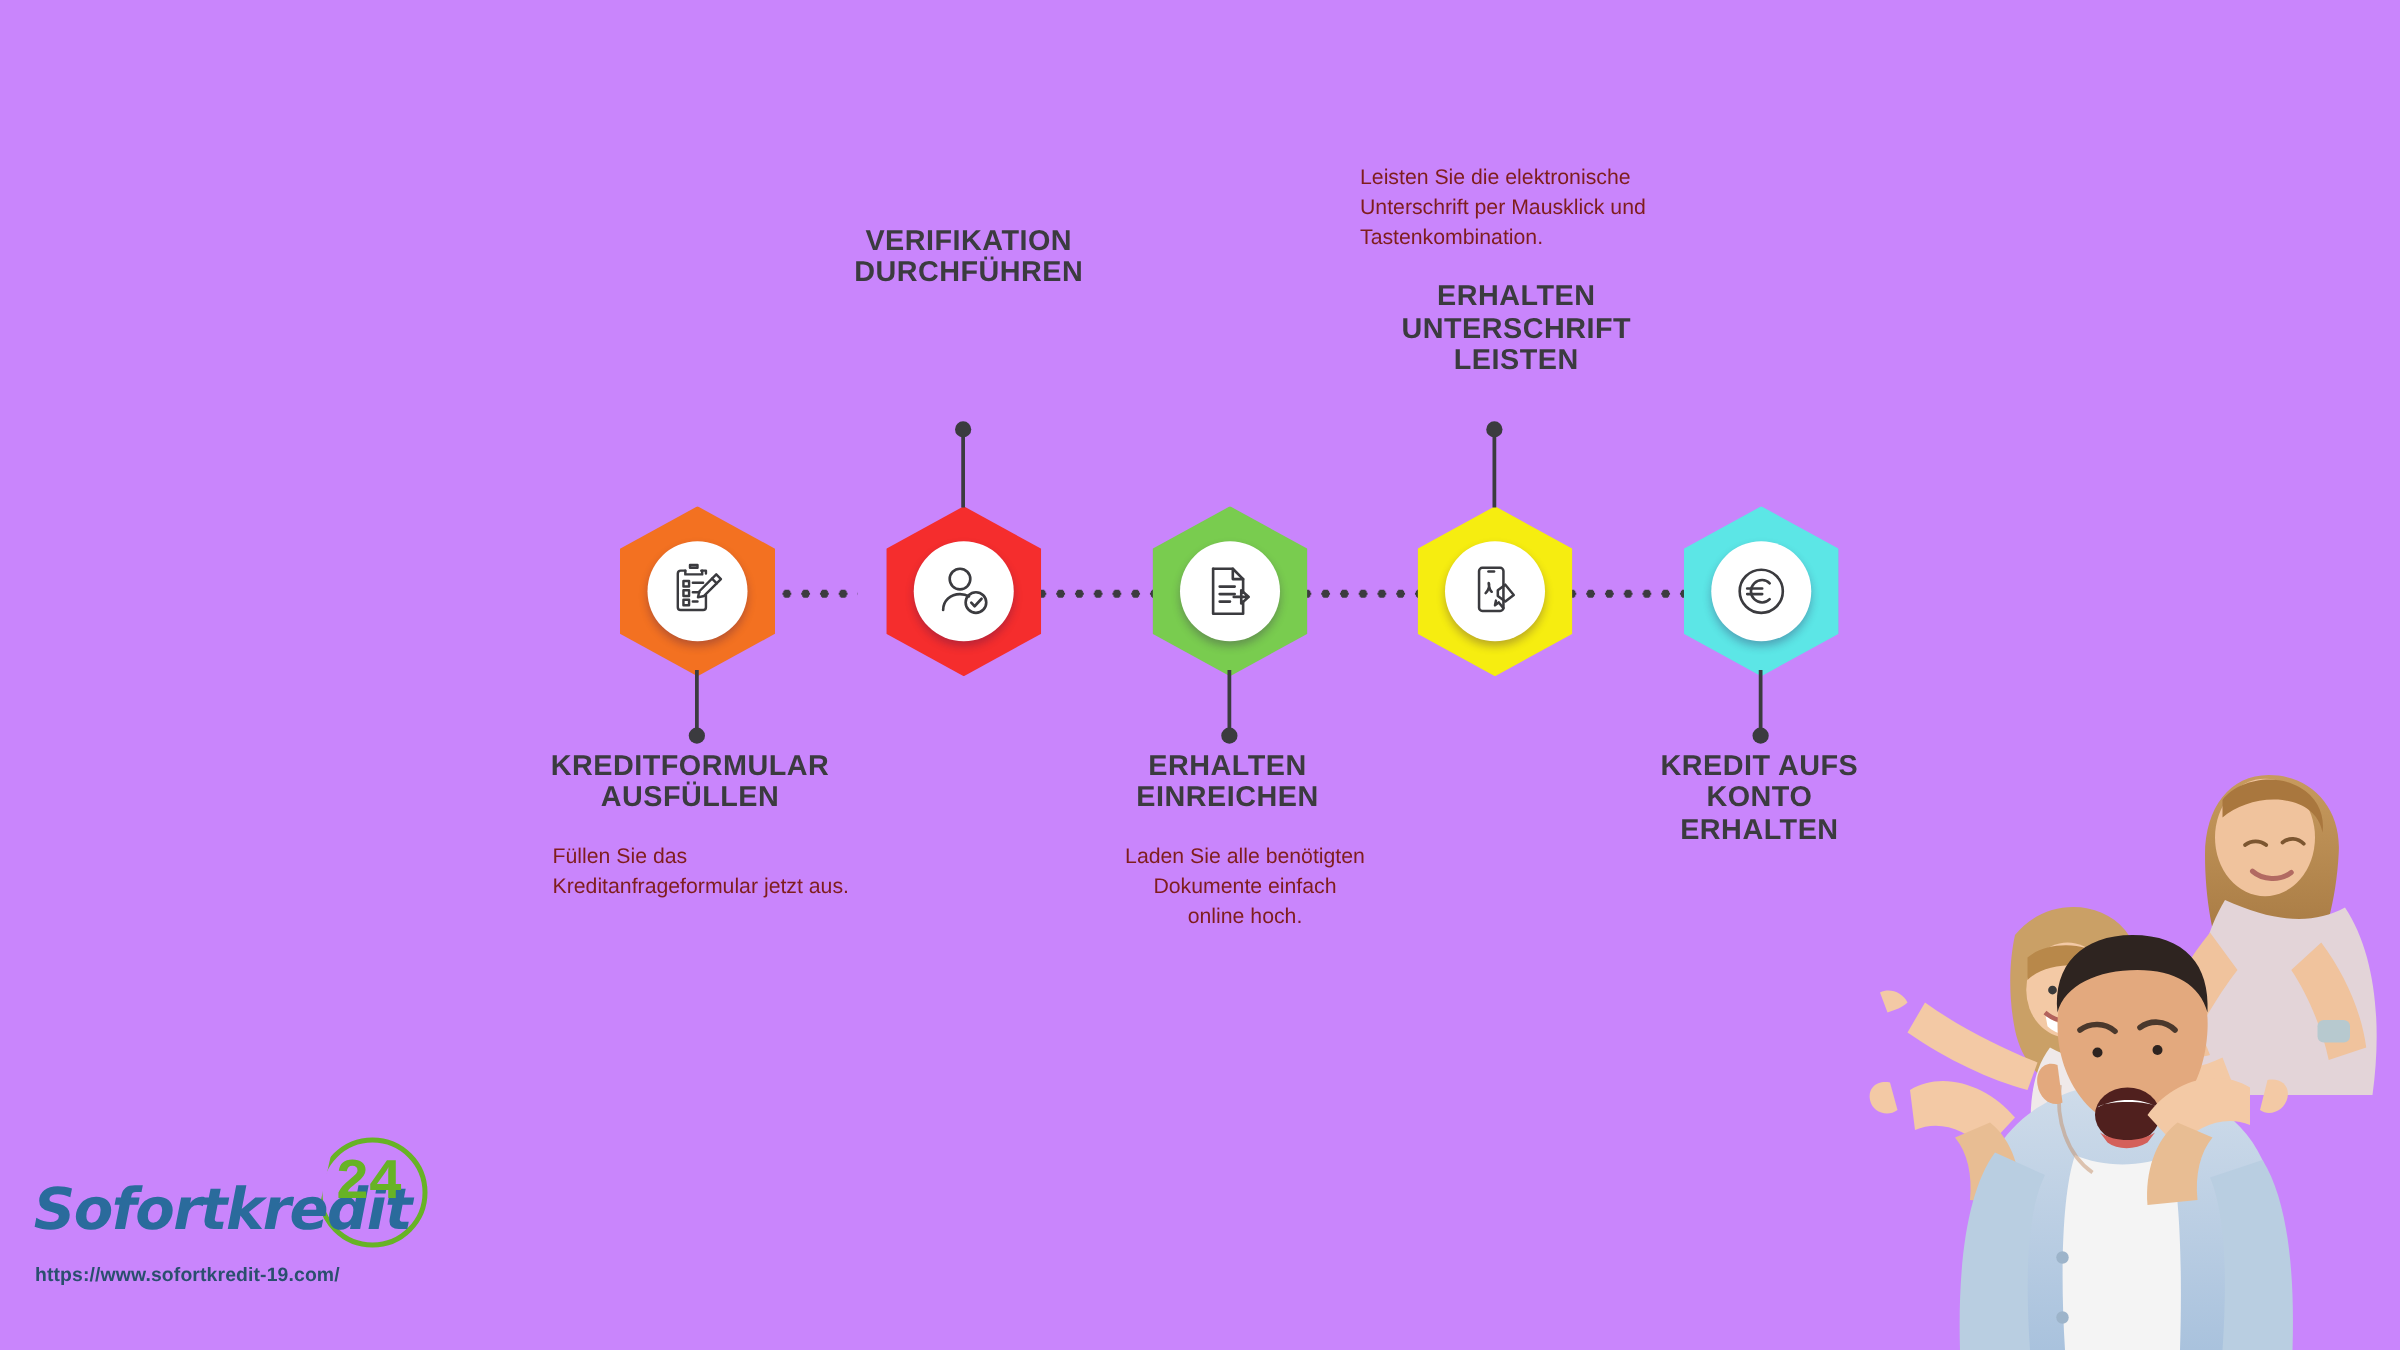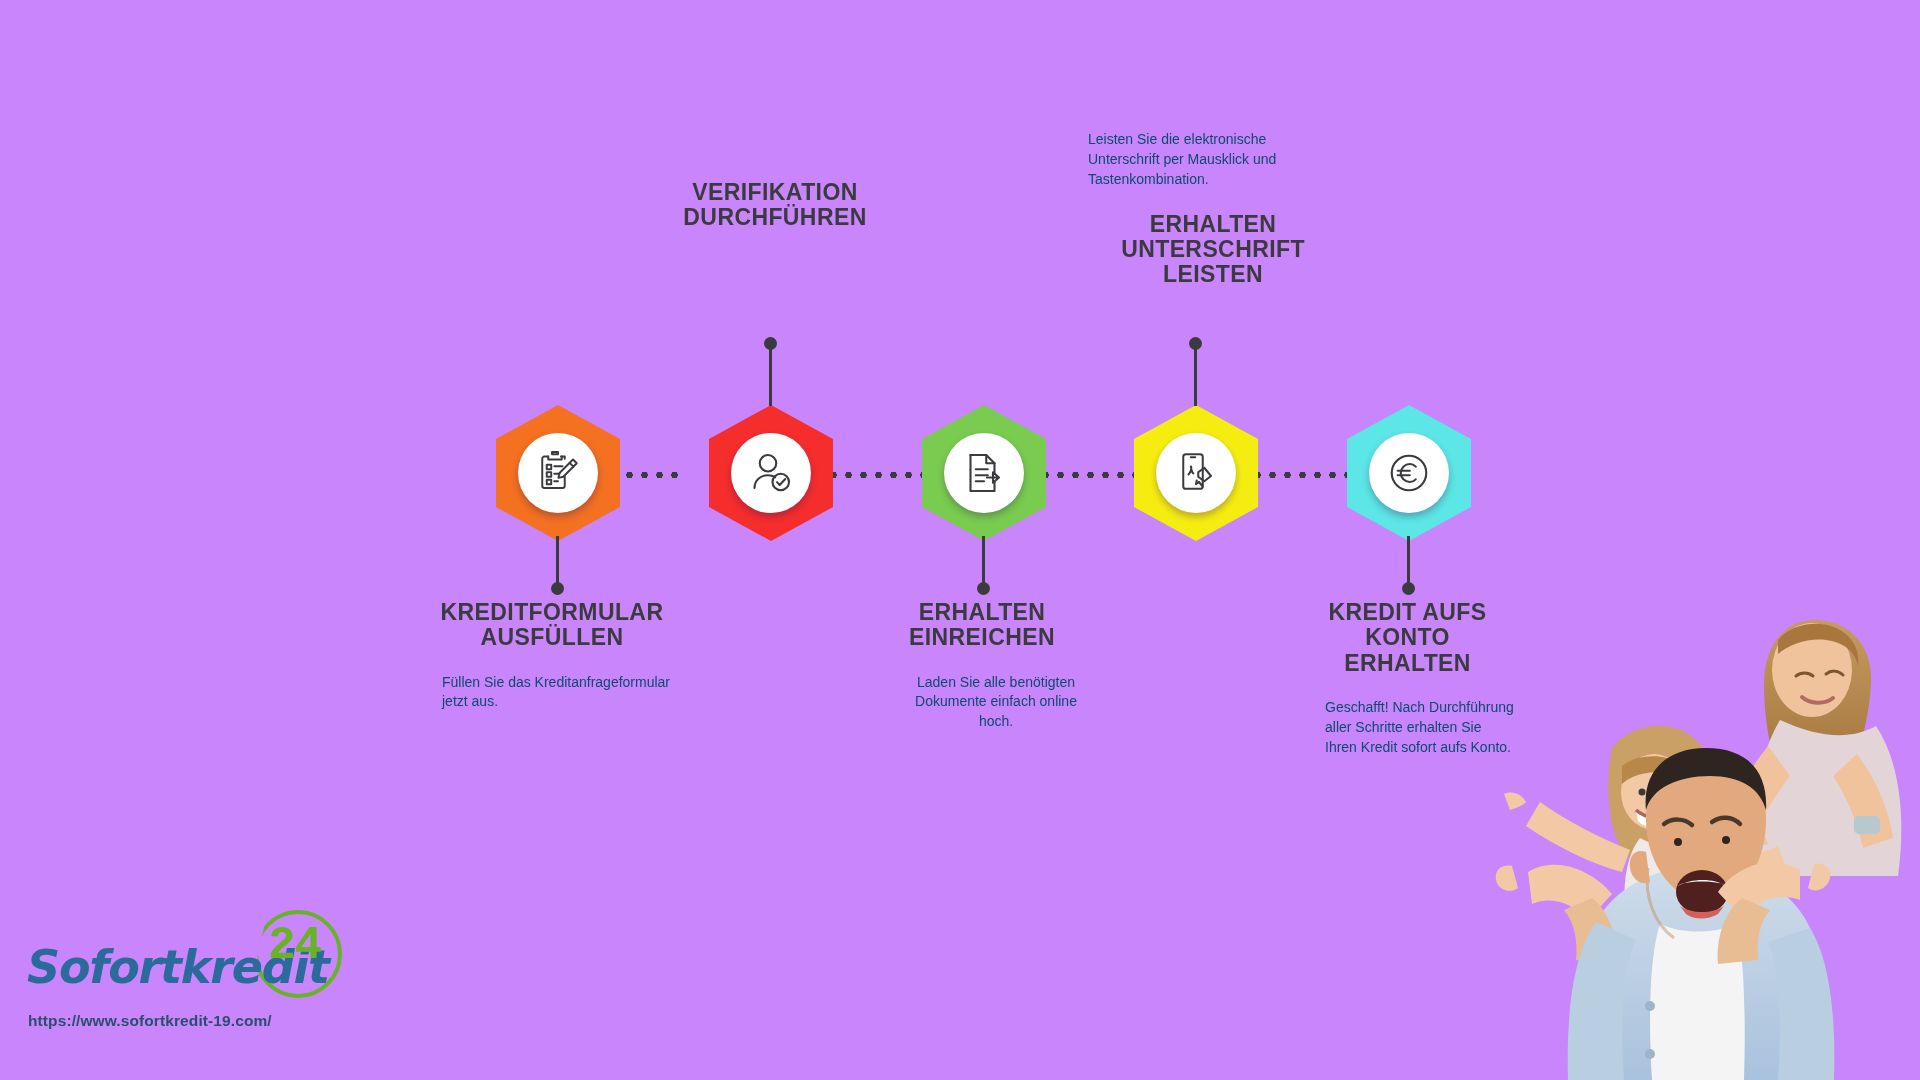--- a/index.html
+++ b/index.html
@@ -50,21 +50,21 @@
   .stem.up::after   { top:-11px; }
   .stem.down::after { bottom:-11px; }
 
   
   .tblock { position:absolute; color:#3b3b3f; }
   .ttl {
     font-size:23px; font-weight:bold; line-height:1.1;
     letter-spacing:.4px; color:#3b3b3f;
   }
   .desc {
-    font-size:14px; line-height:1.42; color:#0c4a6e; font-weight:400;
+    font-size:17px; line-height:1.42; color:#7f1d1d; font-weight:400;
   }
   .above .desc { margin-bottom:22px; }
   .below .desc { margin-top:22px; }
   .c   { text-align:center; }
   .l   { text-align:left; }
 
   
   #logo { position:absolute; left:22px; top:916px; width:320px; height:132px; }
   #logo .wm { position:relative; height:78px; }
   #logo .sofort {
@@ -197,21 +197,20 @@
           <circle cx="32" cy="32" r="23"></circle>
           <path d="M41 23.5c-2-2.2-4.8-3.5-8-3.5-6.6 0-12 5.4-12 12s5.4 12 12 12c3.2 0 6-1.3 8-3.5"></path>
           <path d="M17 29h16M17 35h16"></path>
         </g>
       </svg>
     </div>
   </div>
   <div class="stem down" style="left:1407px; top:536px; height:48px;"></div>
   <div class="tblock below c" style="left:1300px; top:600px; width:215px;">
     <div class="ttl">KREDIT AUFS KONTO ERHALTEN</div>
-    <div class="desc l" style="padding-left:25px;">Geschafft! Nach Durchführung aller Schritte erhalten Sie Ihren Kredit sofort aufs Konto.</div>
   </div>
 
   <div id="logo">
     <div class="wm">
       <div class="ring"></div>
       <span class="sofort">Sofortkredit</span>
       <span class="num">24</span>
     </div>
     <div class="url">https://www.sofortkredit-19.com/</div>
   </div>

